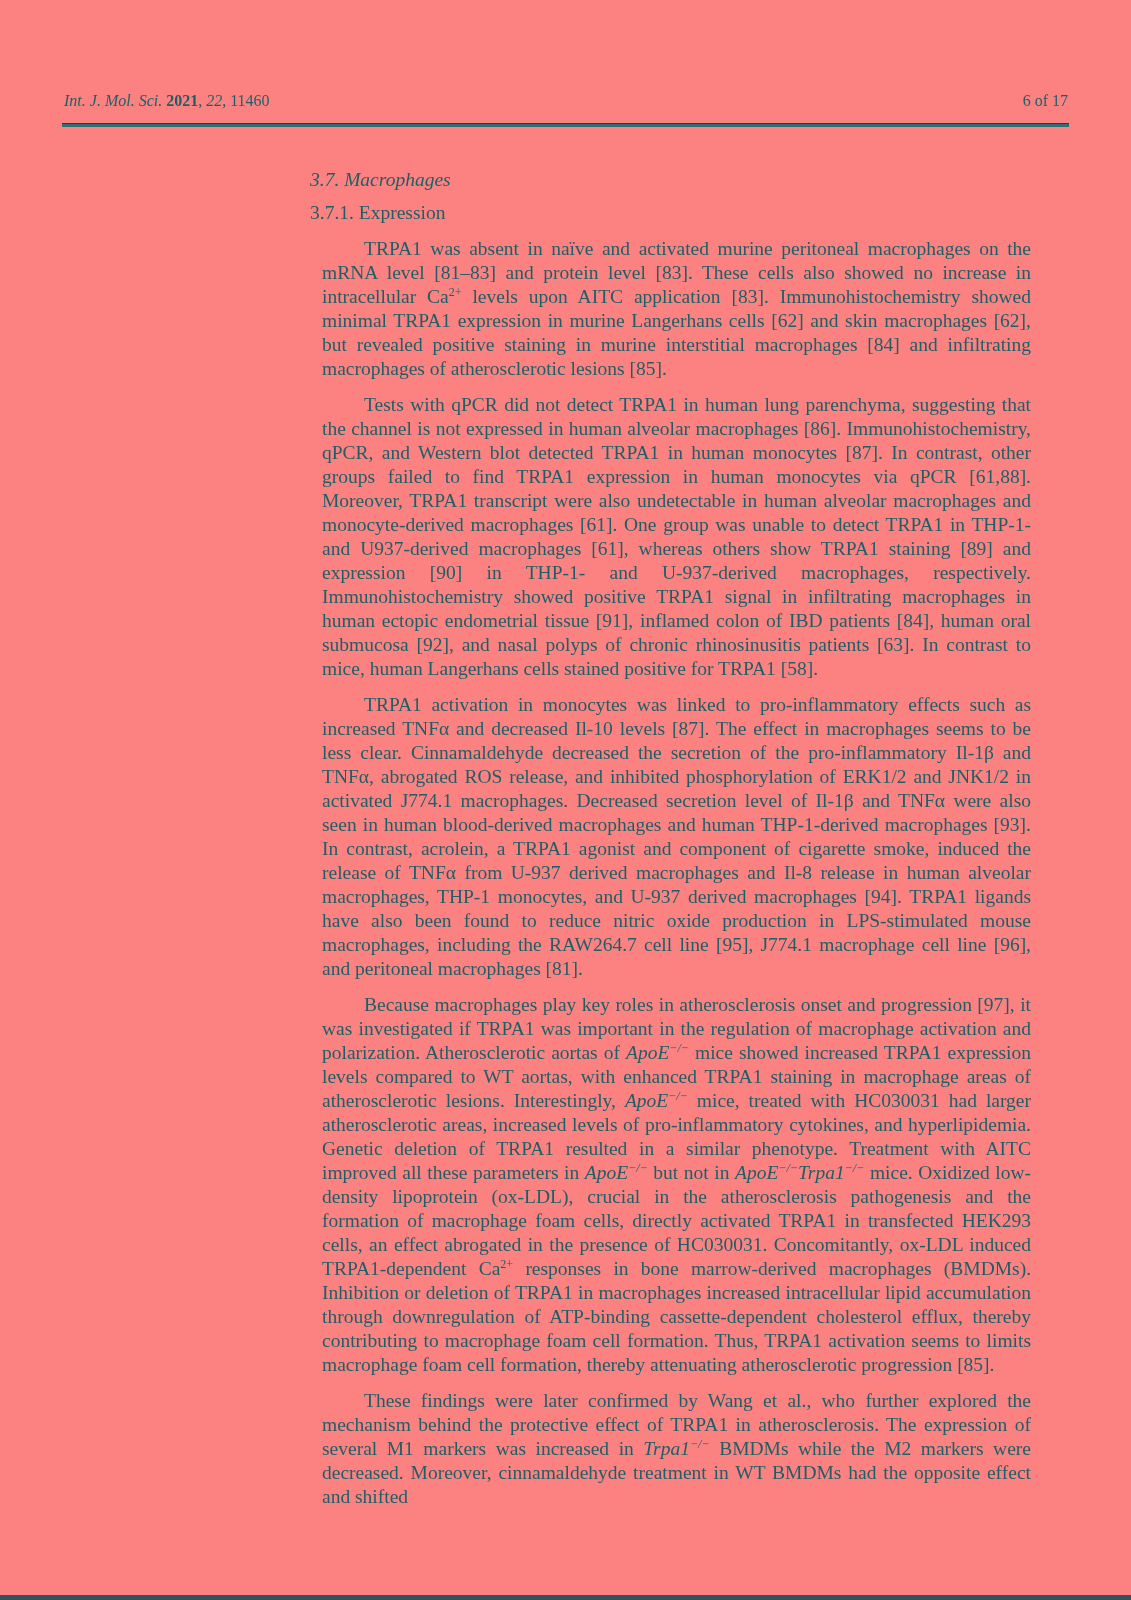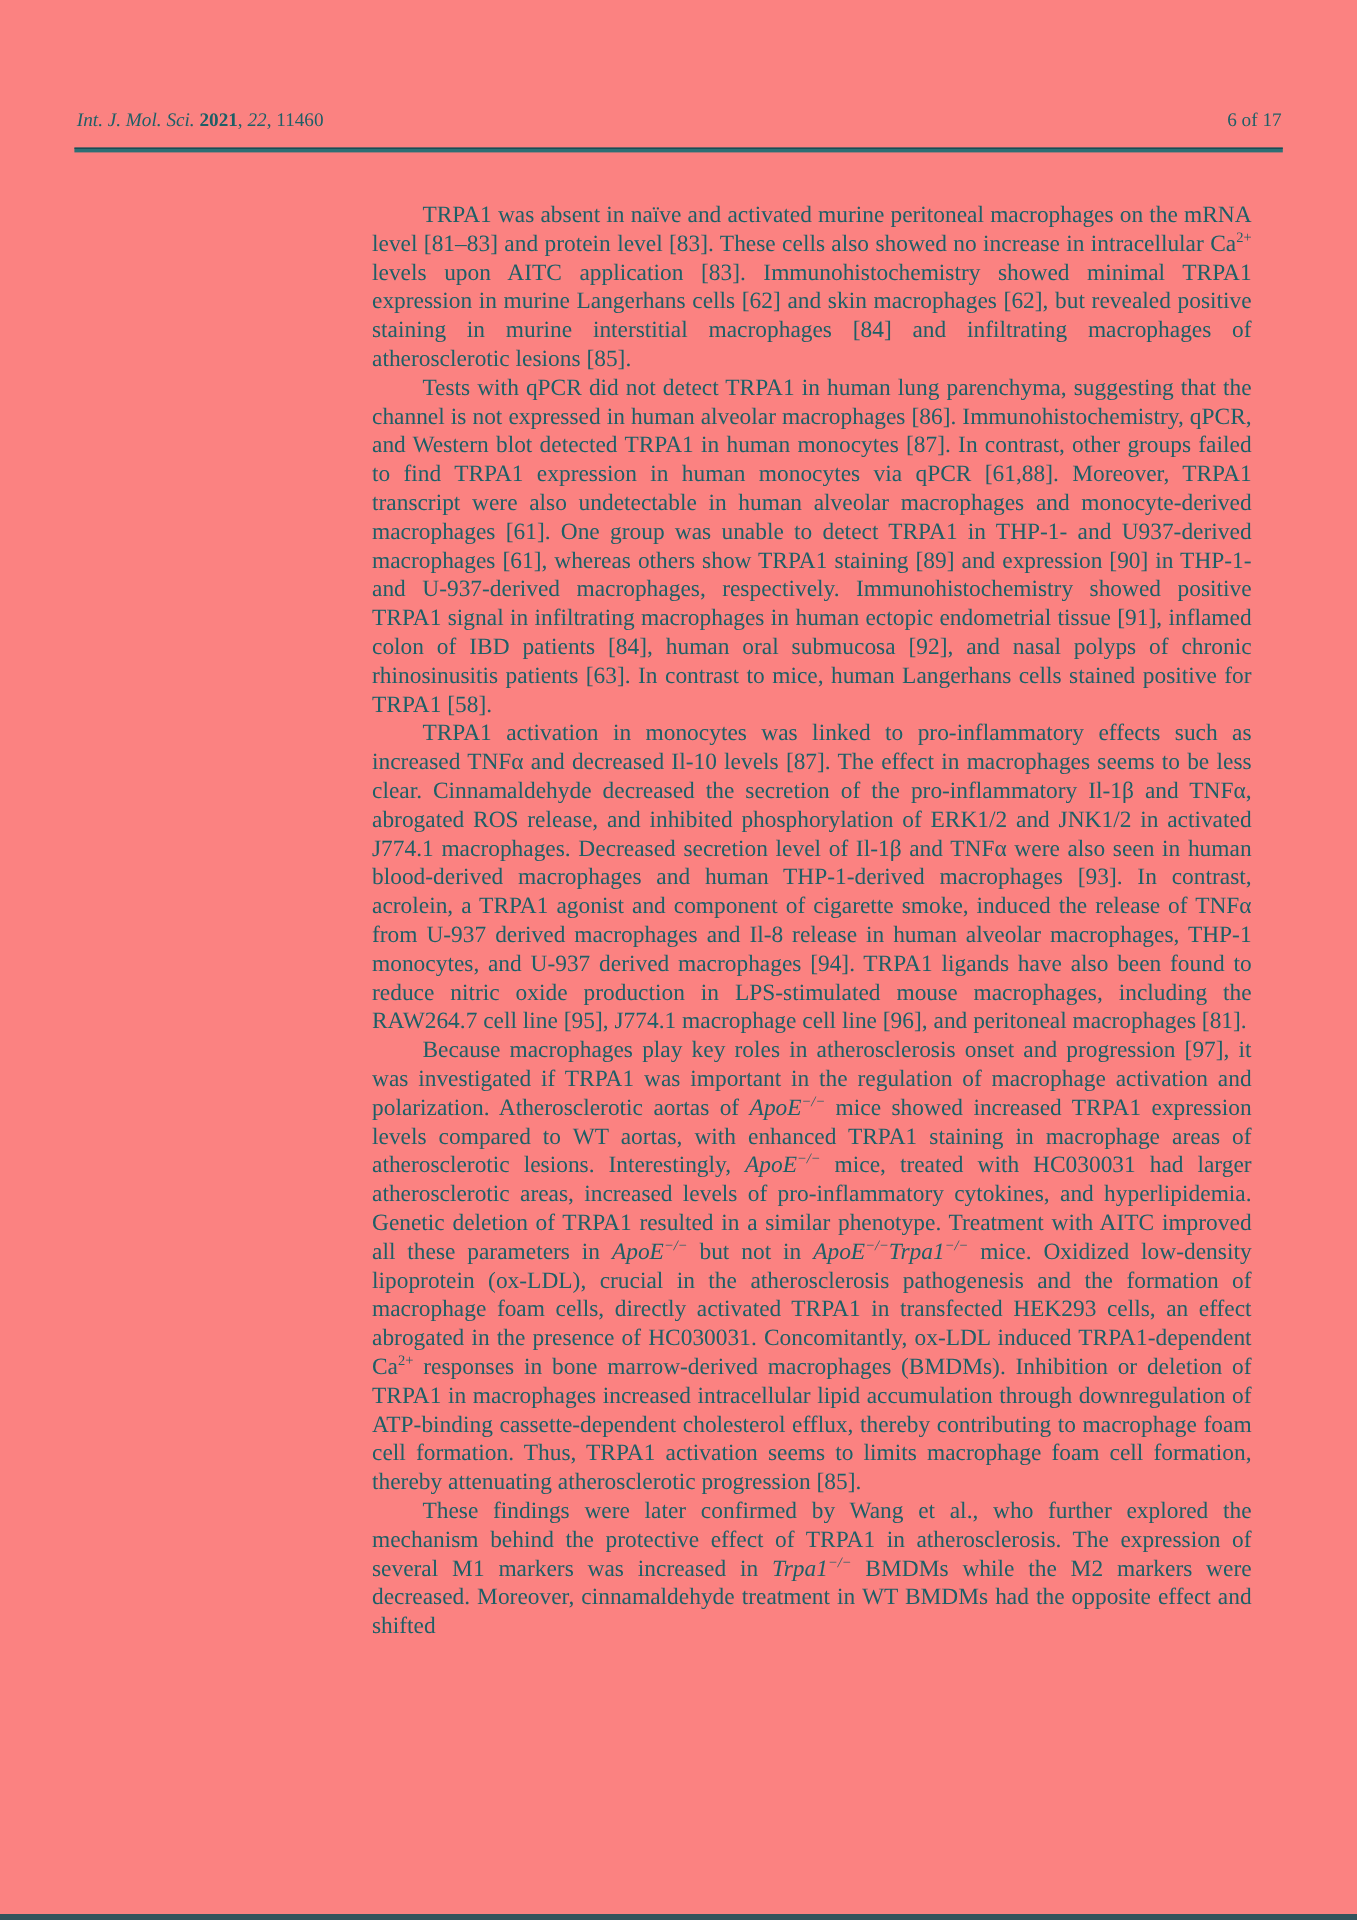--- a/index.html
+++ b/index.html
@@ -30,21 +30,21 @@
   }
   h4.sub-head {
     font-size: 19.5px; font-weight: normal;
     margin: 0 0 12px 0; line-height: 24px;
   }
   h4.spaced { margin-top: 31px; }
 
   p.body-par {
     font-size: 19.5px; line-height: 24px;
     text-align: justify; text-indent: 42px;
-    margin: 0; hyphens: none;
+    margin: 12px; hyphens: none;
   }
   p.body-par sup { font-size: 0.62em; line-height: 0; }
 
   .bottom-bar {
     position: absolute; left: 0; right: 0; bottom: 0;
     height: 5px; background: #33545c;
   }
 </style>
 </head>
 <body>
@@ -53,21 +53,23 @@
 
   <div class="header">
     <span><i>Int. J. Mol. Sci.</i> <b>2021</b>, <i>22</i>, 11460</span>
     <span>6 of 17</span>
   </div>
 
   <div class="rule"></div>
 
   <div class="content">
 
+    <h3 class="sec-head">3.7. Macrophages</h3>
 
+    <h4 class="sub-head">3.7.1. Expression</h4>
 
     <p class="body-par">TRPA1 was absent in naïve and activated murine peritoneal macrophages on the mRNA level [81–83] and protein level [83]. These cells also showed no increase in intracellular Ca<sup>2+</sup> levels upon AITC application [83]. Immunohistochemistry showed minimal TRPA1 expression in murine Langerhans cells [62] and skin macrophages [62], but revealed positive staining in murine interstitial macrophages [84] and infiltrating macrophages of atherosclerotic lesions [85].</p>
 
     <p class="body-par">Tests with qPCR did not detect TRPA1 in human lung parenchyma, suggesting that the channel is not expressed in human alveolar macrophages [86]. Immunohistochemistry, qPCR, and Western blot detected TRPA1 in human monocytes [87]. In contrast, other groups failed to find TRPA1 expression in human monocytes via qPCR [61,88]. Moreover, TRPA1 transcript were also undetectable in human alveolar macrophages and monocyte-derived macrophages [61]. One group was unable to detect TRPA1 in THP-1- and U937-derived macrophages [61], whereas others show TRPA1 staining [89] and expression [90] in THP-1- and U-937-derived macrophages, respectively. Immunohistochemistry showed positive TRPA1 signal in infiltrating macrophages in human ectopic endometrial tissue [91], inflamed colon of IBD patients [84], human oral submucosa [92], and nasal polyps of chronic rhinosinusitis patients [63]. In contrast to mice, human Langerhans cells stained positive for TRPA1 [58].</p>
 
 
     <p class="body-par">TRPA1 activation in monocytes was linked to pro-inflammatory effects such as increased TNFα and decreased Il-10 levels [87]. The effect in macrophages seems to be less clear. Cinnamaldehyde decreased the secretion of the pro-inflammatory Il-1β and TNFα, abrogated ROS release, and inhibited phosphorylation of ERK1/2 and JNK1/2 in activated J774.1 macrophages. Decreased secretion level of Il-1β and TNFα were also seen in human blood-derived macrophages and human THP-1-derived macrophages [93]. In contrast, acrolein, a TRPA1 agonist and component of cigarette smoke, induced the release of TNFα from U-937 derived macrophages and Il-8 release in human alveolar macrophages, THP-1 monocytes, and U-937 derived macrophages [94]. TRPA1 ligands have also been found to reduce nitric oxide production in LPS-stimulated mouse macrophages, including the RAW264.7 cell line [95], J774.1 macrophage cell line [96], and peritoneal macrophages [81].</p>
 
     <p class="body-par">Because macrophages play key roles in atherosclerosis onset and progression [97], it was investigated if TRPA1 was important in the regulation of macrophage activation and polarization. Atherosclerotic aortas of <i>ApoE<sup>−/−</sup></i> mice showed increased TRPA1 expression levels compared to WT aortas, with enhanced TRPA1 staining in macrophage areas of atherosclerotic lesions. Interestingly, <i>ApoE<sup>−/−</sup></i> mice, treated with HC030031 had larger atherosclerotic areas, increased levels of pro-inflammatory cytokines, and hyperlipidemia. Genetic deletion of TRPA1 resulted in a similar phenotype. Treatment with AITC improved all these parameters in <i>ApoE<sup>−/−</sup></i> but not in <i>ApoE<sup>−/−</sup>Trpa1<sup>−/−</sup></i> mice. Oxidized low-density lipoprotein (ox-LDL), crucial in the atherosclerosis pathogenesis and the formation of macrophage foam cells, directly activated TRPA1 in transfected HEK293 cells, an effect abrogated in the presence of HC030031. Concomitantly, ox-LDL induced TRPA1-dependent Ca<sup>2+</sup> responses in bone marrow-derived macrophages (BMDMs). Inhibition or deletion of TRPA1 in macrophages increased intracellular lipid accumulation through downregulation of ATP-binding cassette-dependent cholesterol efflux, thereby contributing to macrophage foam cell formation. Thus, TRPA1 activation seems to limits macrophage foam cell formation, thereby attenuating atherosclerotic progression [85].</p>
 

